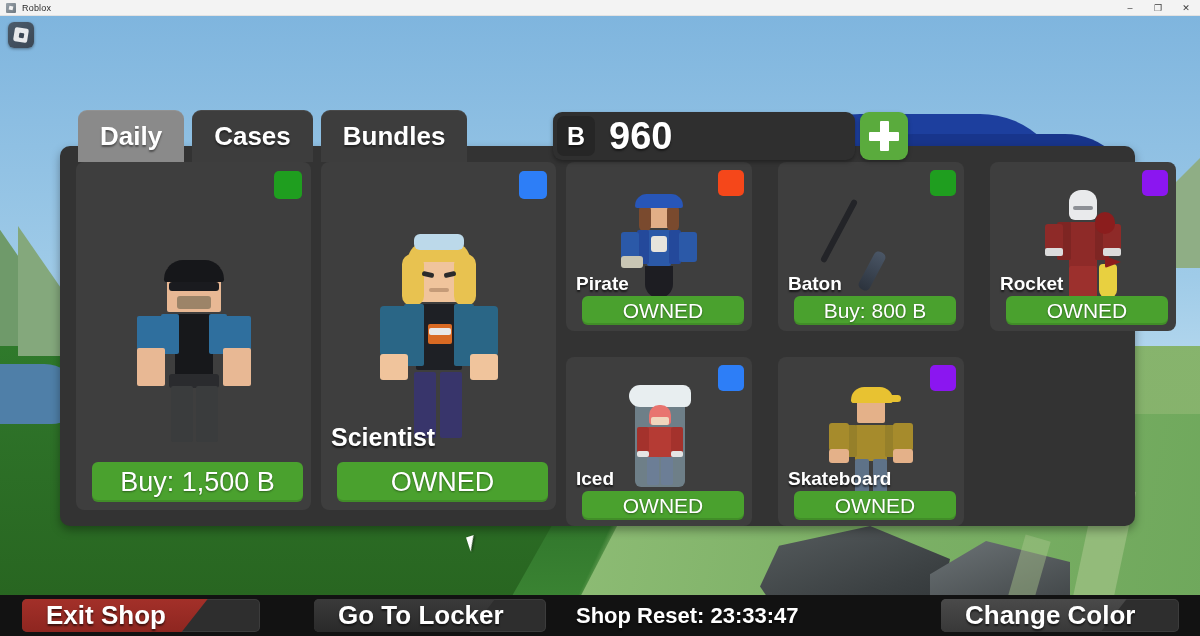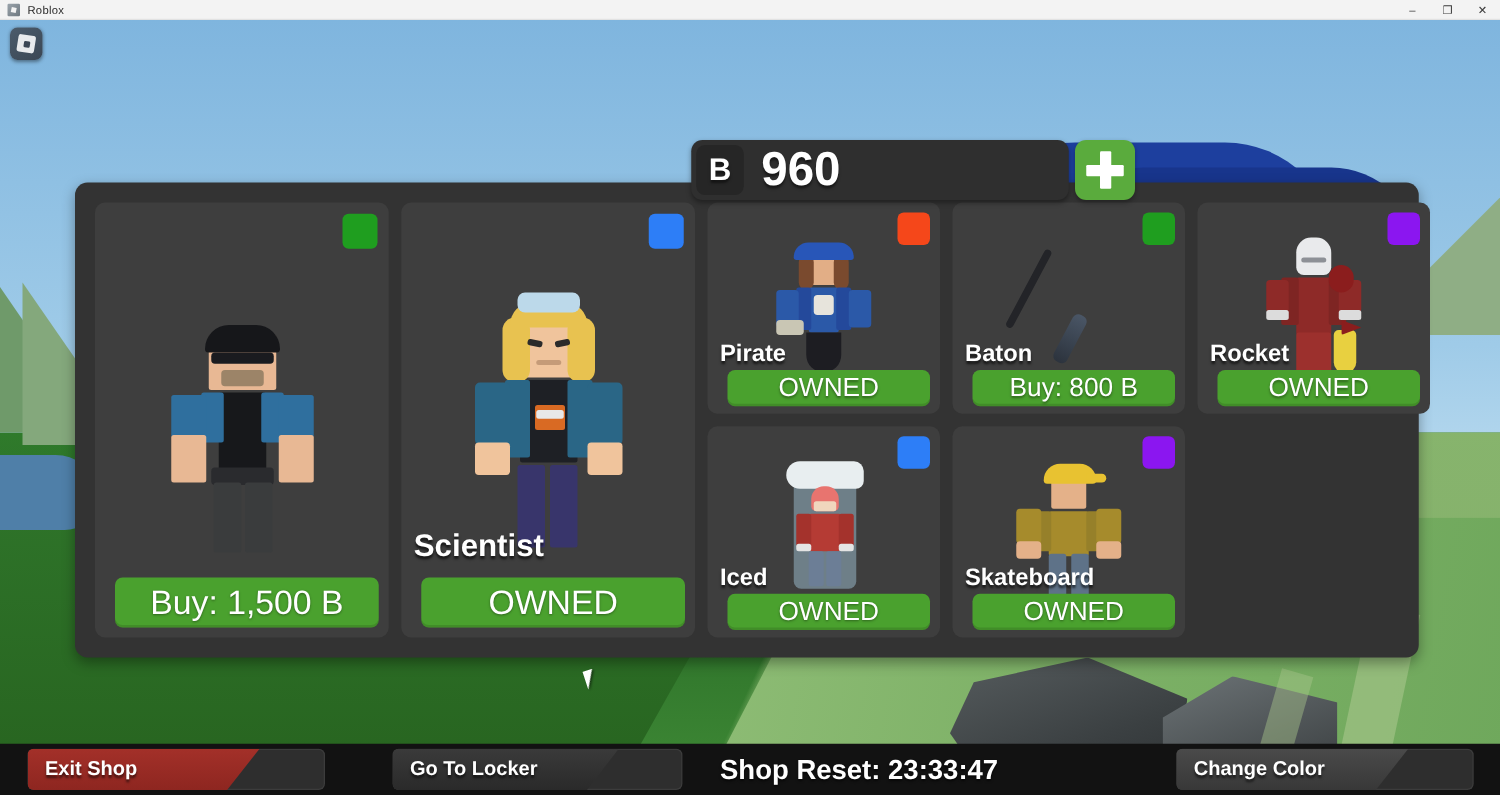--- a/index.html
+++ b/index.html
@@ -172,21 +172,21 @@
   }
 
   
   .item-card-large {
     width: 235px; height: 348px; background: #3e3e3e; border-radius: 8px;
     position: relative; overflow: hidden; cursor: pointer; flex: none;
   }
   
   #small-card-grid {
     display: grid; grid-template-columns: repeat(3, 186px);
-    grid-template-rows: repeat(2, 169px); gap: 10px; flex: none;
+    grid-template-rows: repeat(2, 169px); gap: 26px; flex: none;
   }
   .item-card-small {
     width: 186px; height: 169px; background: #3e3e3e; border-radius: 8px;
     position: relative; overflow: hidden; cursor: pointer;
   }
 
   .rarity-chip {
     position: absolute; right: 9px; top: 9px; width: 28px; height: 28px;
     border-radius: 5px;
   }
@@ -222,22 +222,22 @@
   .hud-button {
     height: 33px; border-radius: 5px; position: relative; overflow: hidden;
     display: flex; align-items: center; cursor: pointer; background: #2e2e2e;
     box-shadow: inset 0 0 0 1px rgba(255,255,255,.07);
   }
   .hud-button .slant {
     position: absolute; left: 0; top: 0; bottom: 0; width: 78%;
     clip-path: polygon(0 0, 100% 0, 86% 100%, 0 100%);
   }
   .hud-button .hud-label {
-    position: relative; z-index: 2; color: #fff; font-size: 16px;
-    font-weight: bold; padding-left: 14px; padding-right: 18px;
+    position: relative; z-index: 2; color: #fff; font-size: 26px;
+    font-weight: bold; padding-left: 24px; padding-right: 18px;
     text-shadow: 0 2px 2px rgba(0,0,0,.6); white-space: nowrap;
   }
   #hud-exit-shop { position: absolute; left: 22px; width: 238px; }
   #hud-exit-shop .slant { background: linear-gradient(#a33029,#8e2620); }
   #hud-go-to-locker { position: absolute; left: 274px; width: 232px; margin-left: 40px; }
   #hud-go-to-locker .slant { background: linear-gradient(#3a3a3a,#2a2a2a); }
   #hud-shop-reset {
     position: absolute; left: 576px; color: #fff; font-size: 22px;
     font-weight: bold; text-shadow: 0 2px 2px rgba(0,0,0,.6);
   }
@@ -279,20 +279,25 @@
   <div id="scenery-water"></div>
   <div id="scenery-tree-left"></div>
   <div id="scenery-tree-left2"></div>
   <div id="scenery-rock"></div>
   <div id="scenery-rock2"></div>
   <div id="scenery-path"></div>
   <div id="scenery-path2"></div>
 
   <div id="roblox-game-icon"></div>
 
+  <div id="tabs-row">
+    <div class="shop-tab is-active">Daily</div>
+    <div class="shop-tab">Cases</div>
+    <div class="shop-tab">Bundles</div>
+  </div>
 
   <div id="currency-bar">
     <div id="currency-symbol-badge">B</div>
     <div id="currency-amount">960</div>
   </div>
   <div id="currency-add-button">
     <span class="plus-v"></span>
     <span class="plus-h"></span>
   </div>
 

